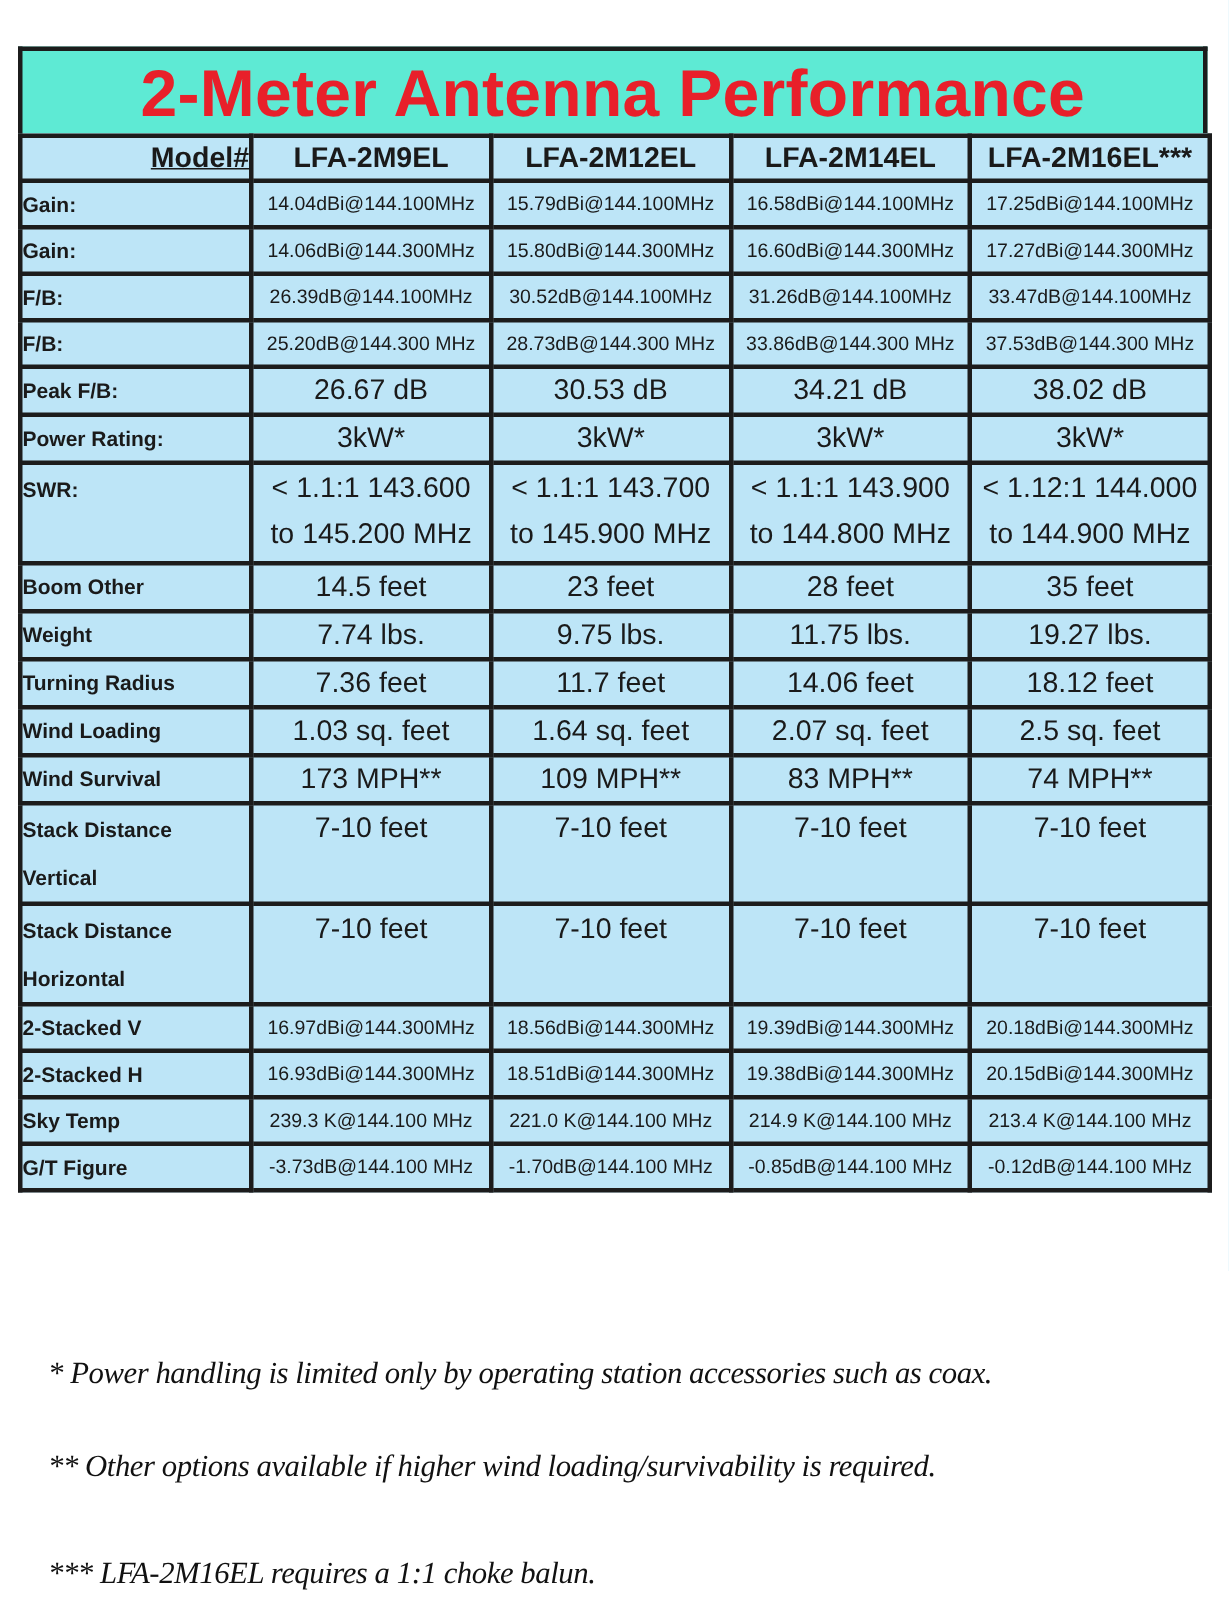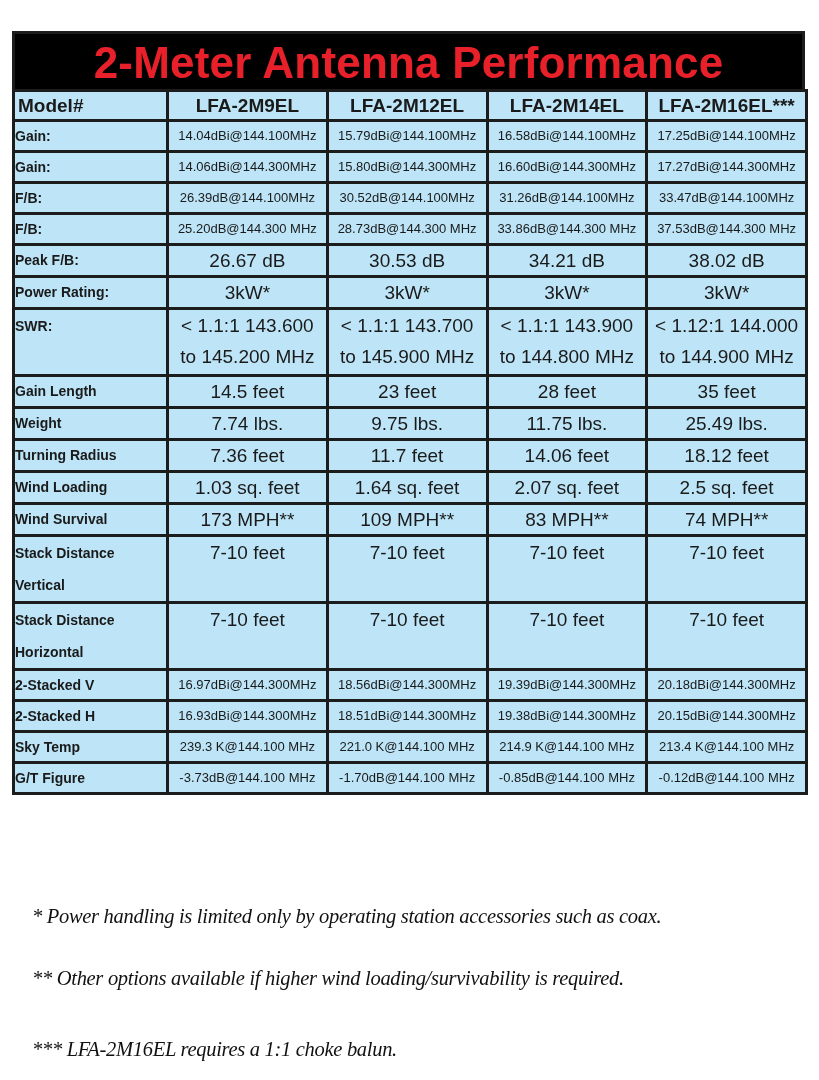--- a/index.html
+++ b/index.html
@@ -1,25 +1,25 @@
 <!DOCTYPE html>
 <html><head>
 <meta charset="utf-8">
 <style>
   html, body { margin:0; padding:0; background:#ffffff; }
   body { width:819px; height:1080px; position:relative; overflow:hidden; font-family:"Liberation Sans", sans-serif; color:#1a1a1a; }
   .sheet { position:absolute; left:12px; top:31px; width:793px; }
-  .title-box { height:58px; background:#000000; border:3px solid #1c1c1c; border-bottom:none; box-sizing:border-box; display:flex; align-items:center; justify-content:center; }
+  .title-box { height:58px; background:#5eead4; border:3px solid #1c1c1c; border-bottom:none; box-sizing:border-box; display:flex; align-items:center; justify-content:center; }
   .title { color:#e8202a; font-weight:bold; font-size:44px; letter-spacing:0.2px; line-height:1; margin-top:2px; }
   table.spec { border-collapse:collapse; width:793px; table-layout:fixed; background:#bde5f7; border:3px solid #1c1c1c; }
   table.spec td, table.spec th { border:3px solid #1c1c1c; padding:0; background:#bde5f7; }
   col.c-label { width:154px; }
   col.c-val { width:159.75px; }
   .hdr th { height:27px; font-size:19px; font-weight:bold; text-align:center; }
-  .hdr th.lbl { text-align:left; padding-left:3px; }
+  .hdr th.lbl { text-align:right; padding-left:3px;text-decoration:underline; }
   td.lbl { font-weight:bold; font-size:14px; text-align:left; vertical-align:top; padding-left:3px; line-height:28px; }
   td.v { text-align:center; vertical-align:top; }
   tr.small td.v { font-size:13px; line-height:28px; }
   tr.small td { height:28px; }
   tr.big td.v { font-size:19px; line-height:29px; }
   tr.big td { height:29px; }
   tr.tall td { height:62px; }
   tr.tall td.v { font-size:19px; line-height:31px; }
   tr.tall td.lbl { line-height:32px; }
   .notes { position:absolute; left:32px; top:905px; width:770px; font-family:"Liberation Serif", serif; font-style:italic; font-size:20.5px; color:#111; }
@@ -169,21 +169,21 @@
             <div>&lt; 1.1:1 143.900</div>
             <div>to 144.800 MHz</div>
           </td>
           <td class="v">
             <div>&lt; 1.12:1 144.000</div>
             <div>to 144.900 MHz</div>
           </td>
         </tr>
         <tr class="big">
           <td class="lbl">
-            <div>Gain Length</div>
+            <div>Boom Other</div>
           </td>
           <td class="v">
             <div>14.5 feet</div>
           </td>
           <td class="v">
             <div>23 feet</div>
           </td>
           <td class="v">
             <div>28 feet</div>
           </td>
@@ -198,21 +198,21 @@
           <td class="v">
             <div>7.74 lbs.</div>
           </td>
           <td class="v">
             <div>9.75 lbs.</div>
           </td>
           <td class="v">
             <div>11.75 lbs.</div>
           </td>
           <td class="v">
-            <div>25.49 lbs.</div>
+            <div>19.27 lbs.</div>
           </td>
         </tr>
         <tr class="big">
           <td class="lbl">
             <div>Turning Radius</div>
           </td>
           <td class="v">
             <div>7.36 feet</div>
           </td>
           <td class="v">

